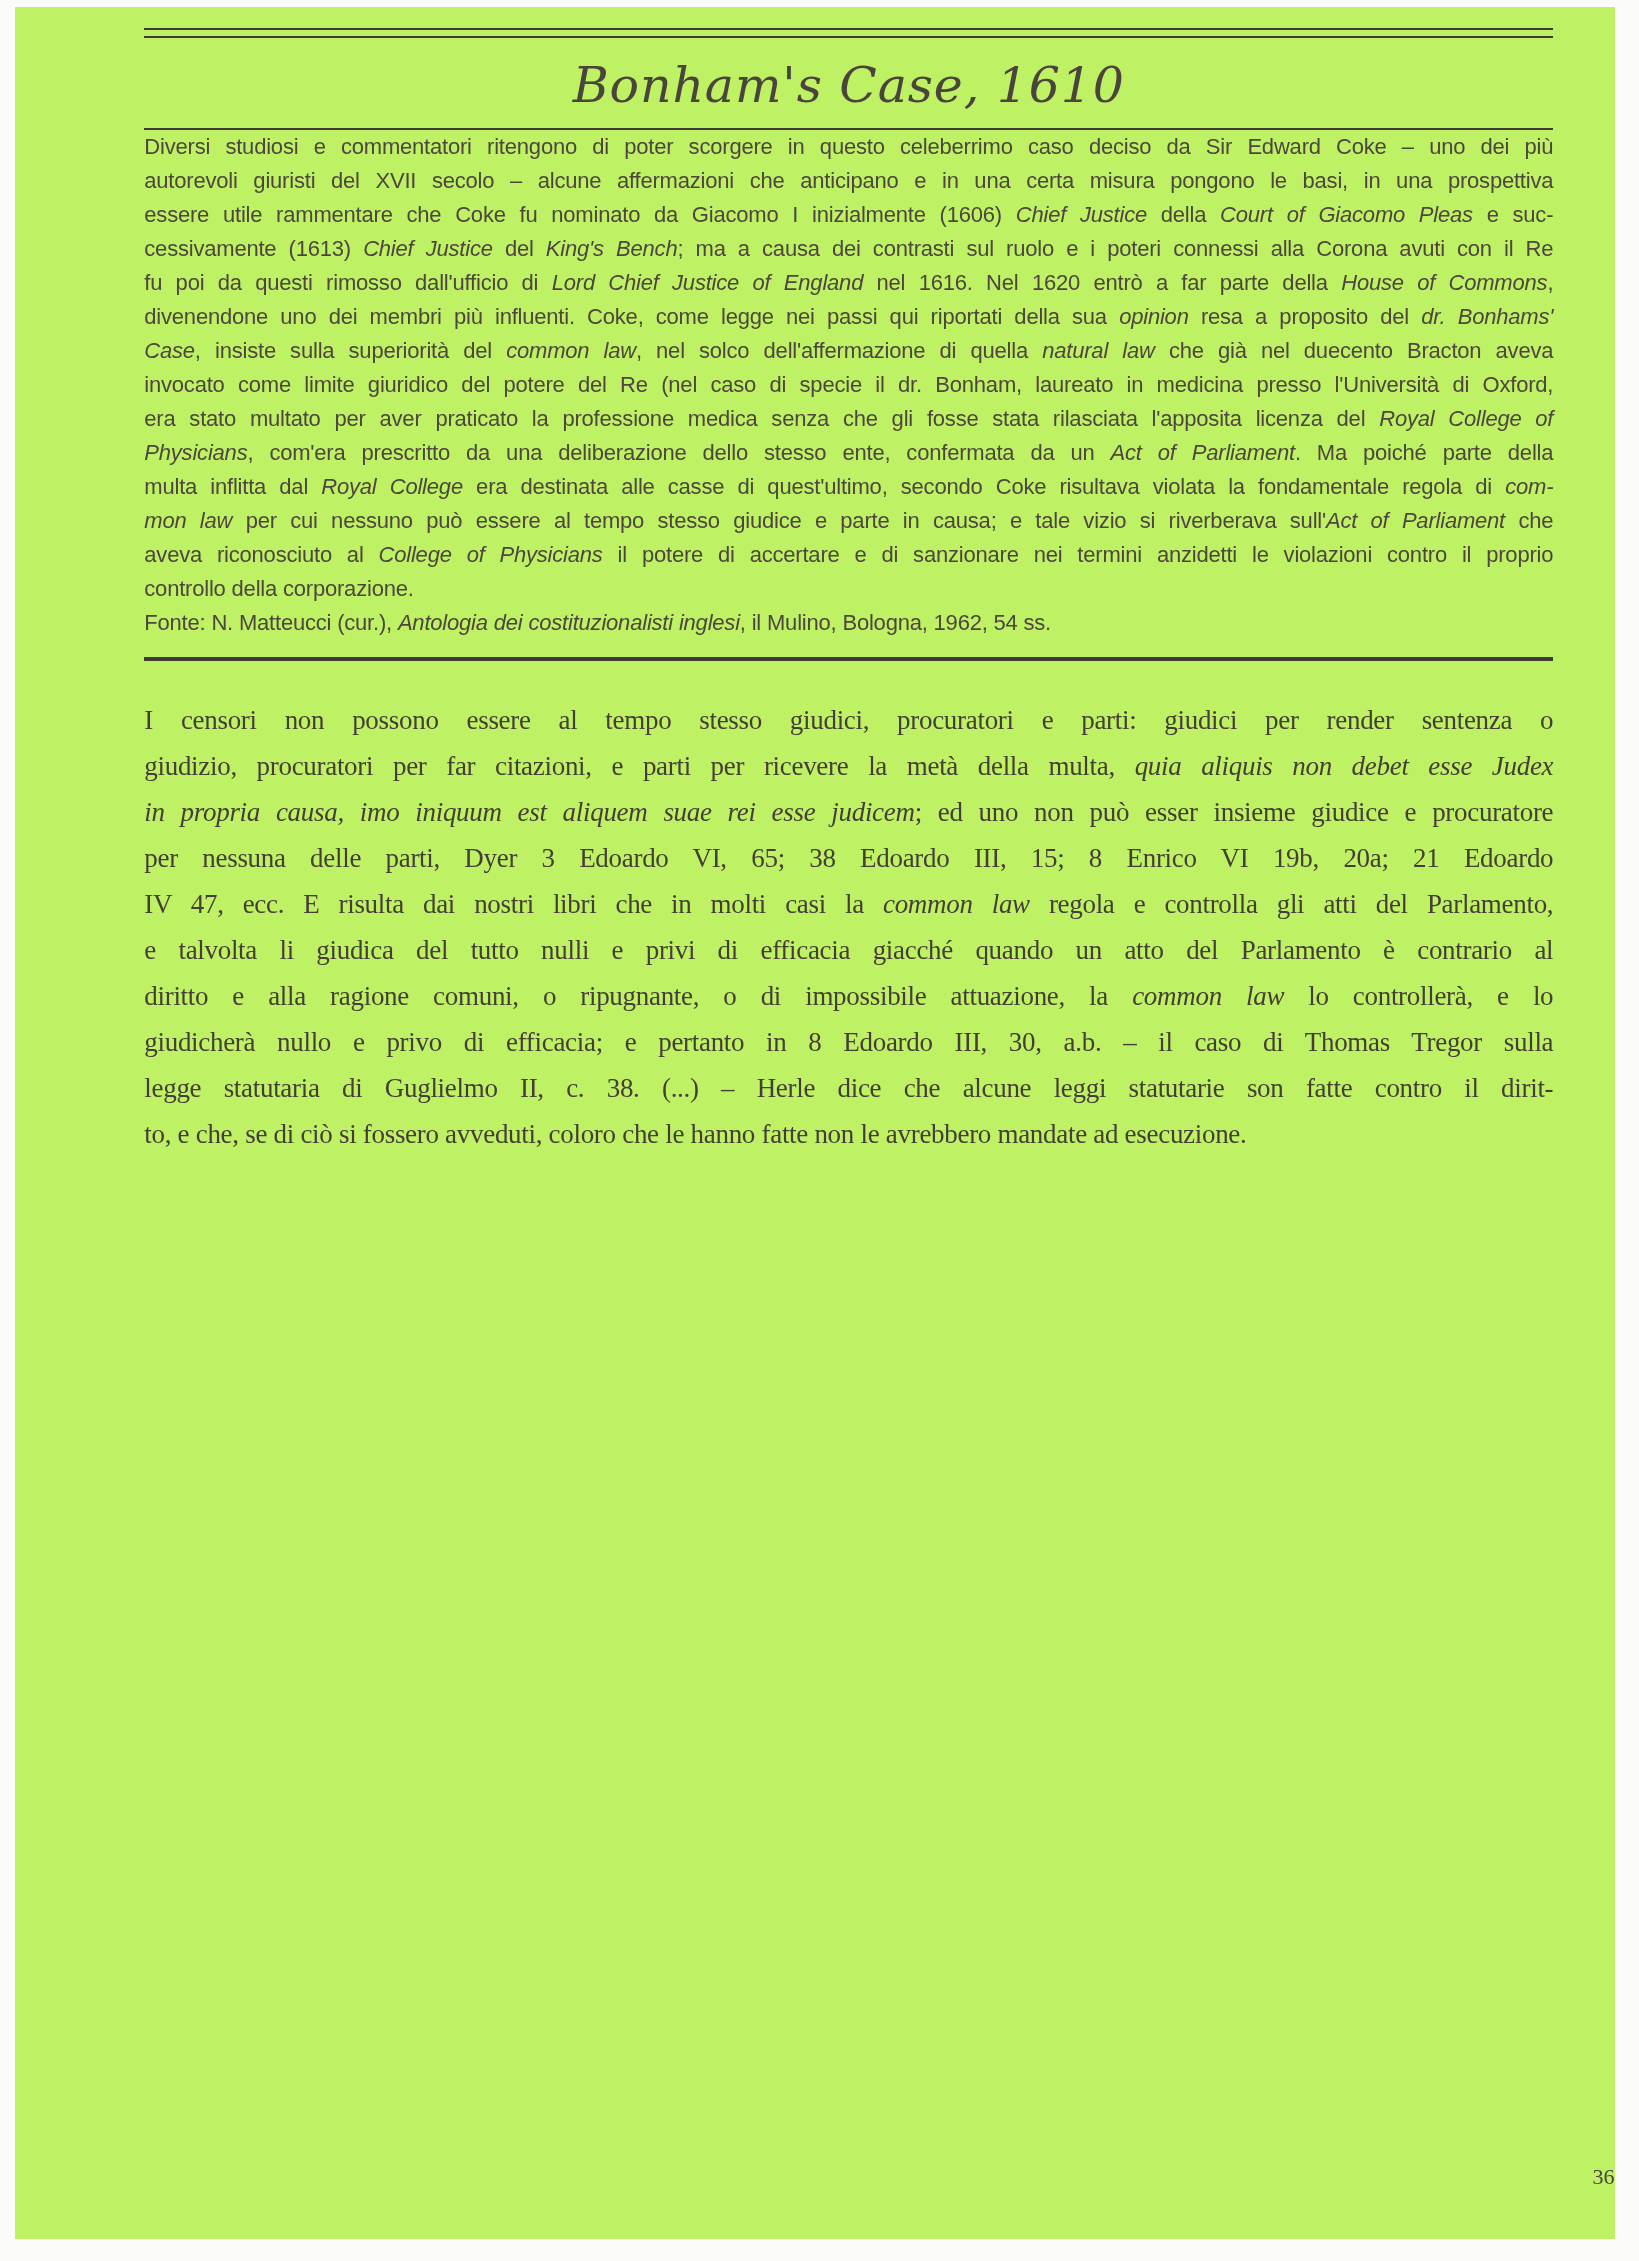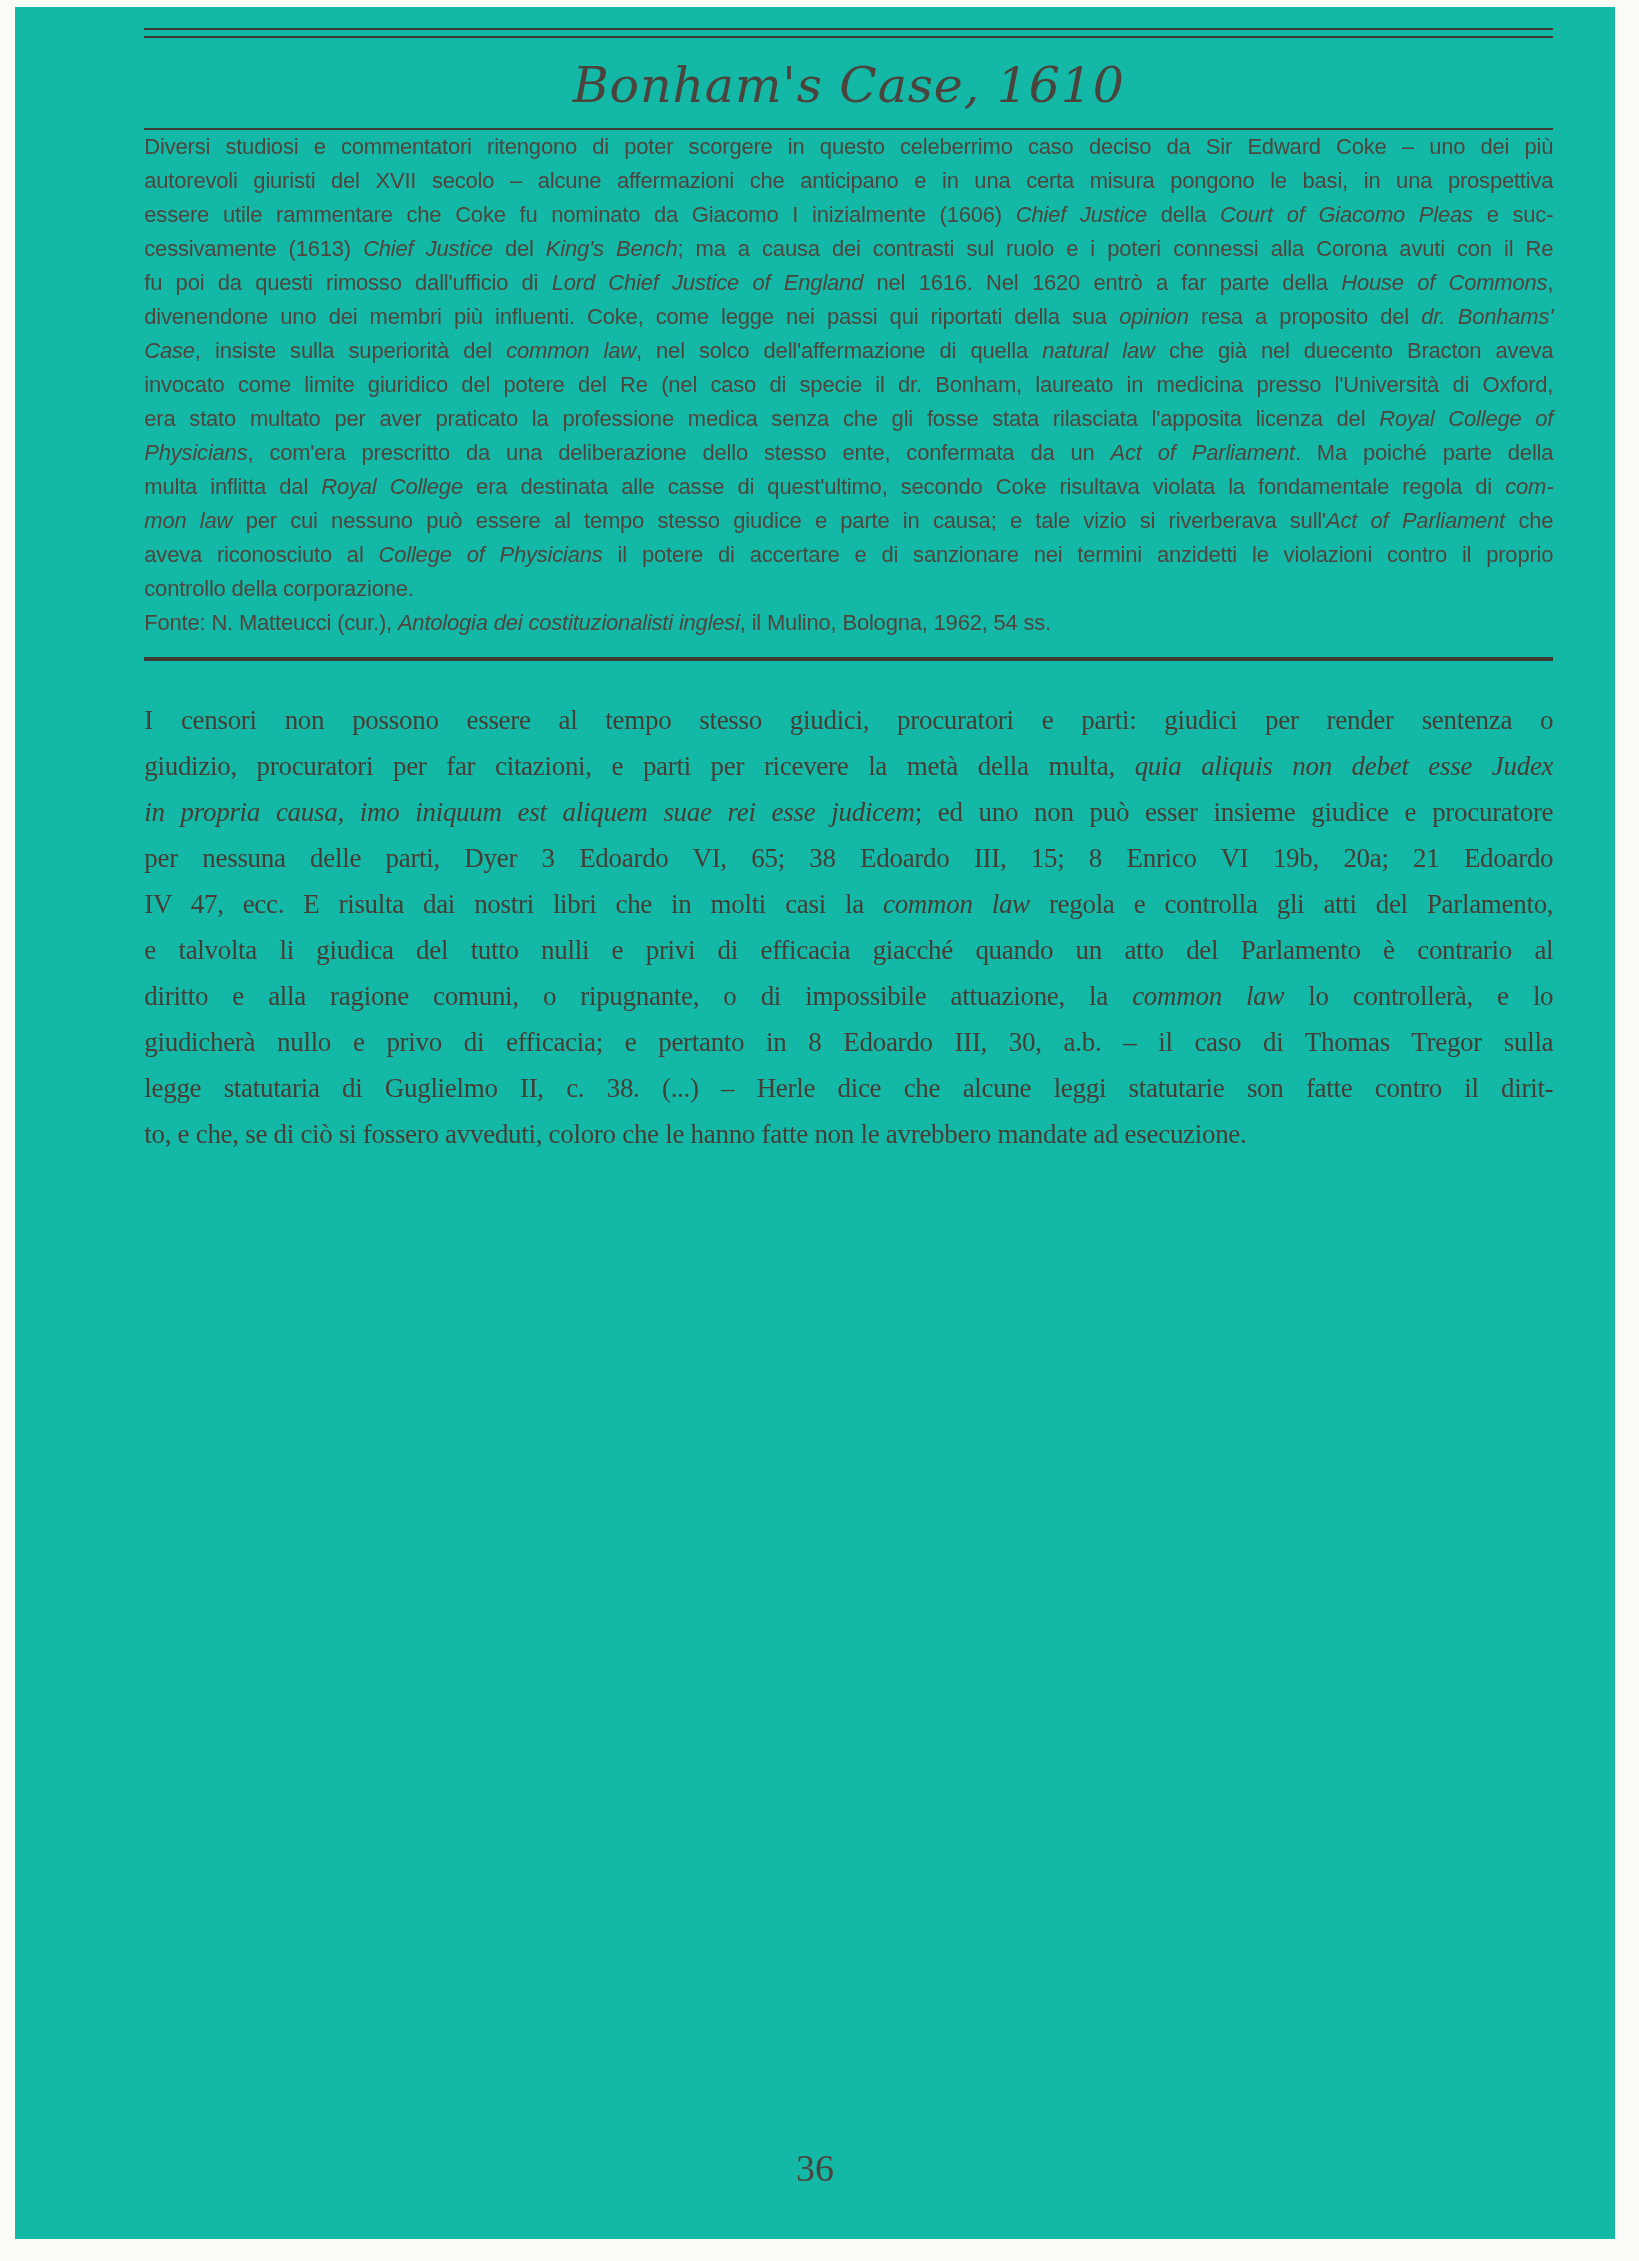--- a/index.html
+++ b/index.html
@@ -6,21 +6,21 @@
   body {
     width: 1640px; height: 2261px;
     background: #fbfbf8;
     font-family: "Liberation Sans", sans-serif;
     position: relative;
     overflow: hidden;
   }
   .page {
     position: absolute;
     left: 15.3px; top: 6.8px; right: 25.5px; bottom: 22px;
-    background: #14b8a6;
+    background: #bef264;
   }
   .content {
     position: absolute;
     left: 129px; top: 21px;
     width: 1409px;
   }
   .rule-double {
     height: 6px;
     border-top: 2.6px solid #3e3a34;
     border-bottom: 2.6px solid #3e3a34;
@@ -64,23 +64,23 @@
     text-align-last: justify;
   }
   .tline.end {
     text-align-last: left;
   }
   .it { font-style: italic; }
   .pagenum {
     position: absolute;
     left: 0; right: 0;
     bottom: 49px;
-    text-align: center;
+    text-align: right;
     font-family: "Liberation Serif", serif;
-    font-size: 38px;
+    font-size: 22px;
     color: #4a443c;
   }
 </style>
 </head>
 <body>
 
 <div class="page">
   <div class="content">
 
     <div class="rule-double"></div>

